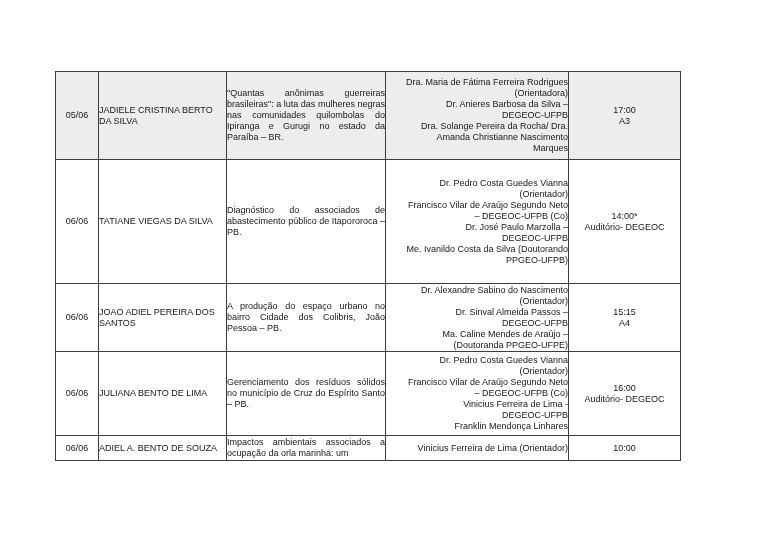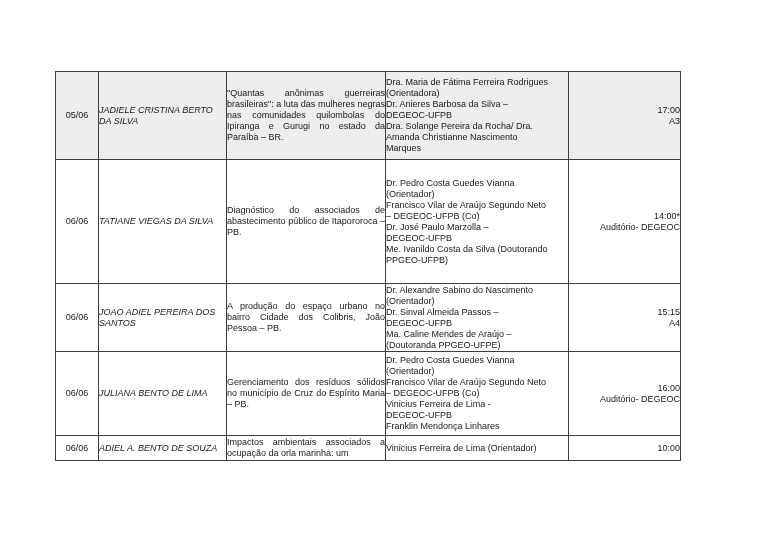--- a/index.html
+++ b/index.html
@@ -24,24 +24,24 @@
     color: #17171f;
   }
   table.schedule td {
     border: 1px solid #3d3d3d;
     vertical-align: middle;
     overflow: hidden;
     padding: 0;
   }
   tr.shaded td { background: #ededec; }
   td.col-date  { text-align: center; font-weight: 400; }
-  td.col-name  { text-align: left; padding: 0 3px 0 5px; font-style: italic; }
+  td.col-name  { text-align: left; padding: 0 3px 0 5px; }
   td.col-title { text-align: justify; padding: 0 7px; }
-  td.col-comm  { text-align: left; white-space: pre-line; padding: 0 2px; margin-top: 48px; }
-  td.col-time  { text-align: right; white-space: pre-line; padding: 0 2px; }
+  td.col-comm  { text-align: right; white-space: pre-line; padding: 0 2px; margin-top: 48px; }
+  td.col-time  { text-align: center; white-space: pre-line; padding: 0 2px; }
   td.v-top        { vertical-align: top; }
   td.v-top-pad    { vertical-align: top; padding-top: 19px; margin-left: 22px; }
   td.v-bottom     { vertical-align: bottom; padding-bottom: 3px; margin-top: 16px; }
 </style>
 </head>
 <body>
 
 <div class="page">
 
   <table class="schedule">
@@ -91,21 +91,21 @@
 Dr. Sinval Almeida Passos –
 DEGEOC-UFPB
 Ma. Caline Mendes de Araújo –
 (Doutoranda PPGEO-UFPE)</td>
         <td class="col-time">15:15
 A4</td>
       </tr>
       <tr style="height:84px">
         <td class="col-date">06/06</td>
         <td class="col-name">JULIANA BENTO DE LIMA</td>
-        <td class="col-title">Gerenciamento dos resíduos sólidos no município de Cruz do Espírito Maria – PB.</td>
+        <td class="col-title">Gerenciamento dos resíduos sólidos no município de Cruz do Espírito Santo – PB.</td>
         <td class="col-comm">Dr. Pedro Costa Guedes Vianna
 (Orientador)
 Francisco Vilar de Araújo Segundo Neto
 – DEGEOC-UFPB (Co)
 Vinicius Ferreira de Lima -
 DEGEOC-UFPB
 Franklin Mendonça Linhares</td>
         <td class="col-time">16:00
 Auditório- DEGEOC</td>
       </tr>

